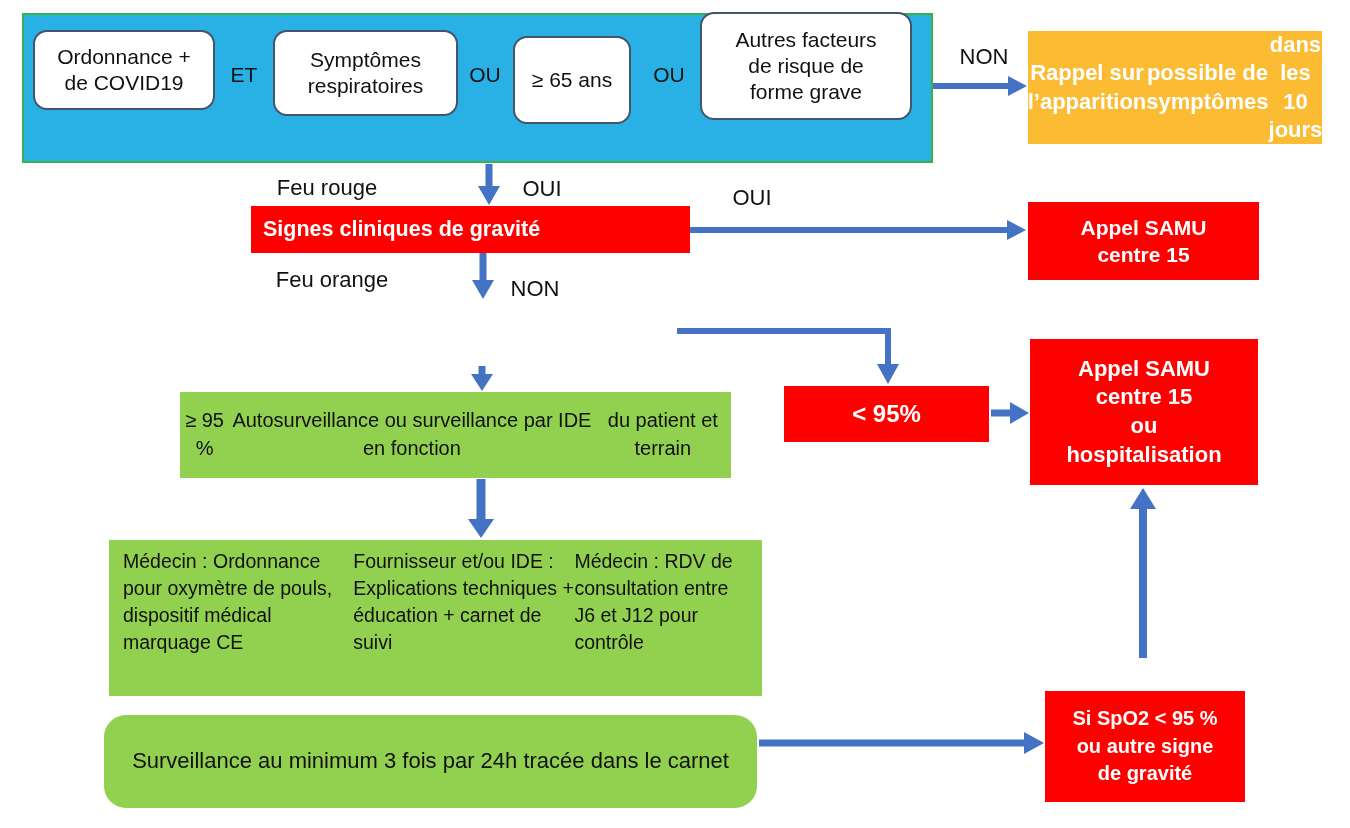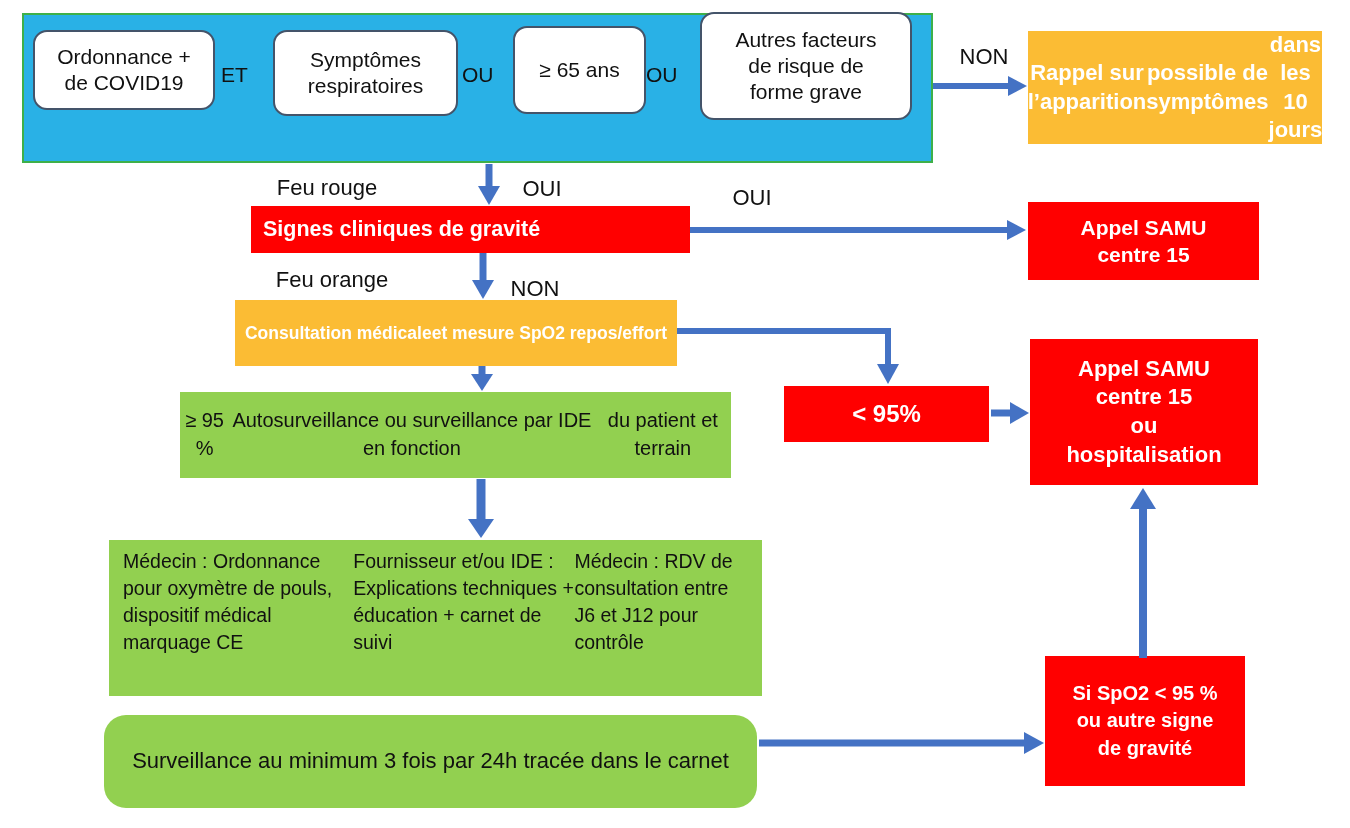--- a/index.html
+++ b/index.html
@@ -12,21 +12,21 @@
   .banner {
     background:var(--cyan_banner,#29B1E6);
     border:2px solid var(--banner_border_green,#3EB049);
   }
   .wbox {
     background:#fff; border:2px solid var(--criteria_box_border,#44546A);
     border-radius:14px; color:var(--text_black,#111);
     display:flex; flex-direction:column; justify-content:center; align-items:center;
     text-align:center; font-size:21px; line-height:1.25;
   }
-  .conn { font-size:21px; text-align:left; line-height:26px; color:var(--text_black,#111); }
+  .conn { font-size:21px; text-align:center; line-height:26px; color:var(--text_black,#111); }
   .lbl  { font-size:22px; text-align:center; line-height:26px; color:var(--text_black,#111); }
   .rbox {
     background:var(--red,#FF0000); color:var(--text_white,#fff); font-weight:bold;
     display:flex; flex-direction:column; justify-content:center; align-items:center; text-align:center;
   }
   .obox {
     background:var(--orange,#FBBC34); color:var(--text_white,#fff); font-weight:bold;
     display:flex; flex-direction:row; justify-content:center; align-items:center; text-align:center;
   }
   .gbox {
@@ -51,21 +51,21 @@
 
   <div class="abs conn" style="left:221px;top:62px;width:46px">ET</div>
 
   <div class="abs wbox" style="left:273px;top:30px;width:185px;height:86px">
     <div>Symptômes</div>
     <div>respiratoires</div>
   </div>
 
   <div class="abs conn" style="left:462px;top:62px;width:46px">OU</div>
 
-  <div class="abs wbox" style="left:513px;top:26px;width:133px;height:88px">
+  <div class="abs wbox" style="left:513px;top:36px;width:118px;height:88px">
     <div>≥ 65 ans</div>
   </div>
 
   <div class="abs conn" style="left:646px;top:62px;width:46px">OU</div>
 
   <div class="abs wbox" style="left:700px;top:12px;width:212px;height:108px">
     <div>Autres facteurs</div>
     <div>de risque de</div>
     <div>forme grave</div>
   </div>
@@ -88,24 +88,20 @@
   <div class="abs lbl" style="left:722px;top:185px;width:60px">OUI</div>
 
   <div class="abs rbox" style="left:1028px;top:202px;width:231px;height:78px;font-size:21px;line-height:1.3">
     <div>Appel SAMU</div>
     <div>centre 15</div>
   </div>
 
   <div class="abs lbl" style="left:267px;top:267px;width:130px">Feu orange</div>
   <div class="abs lbl" style="left:500px;top:276px;width:70px">NON</div>
 
-  <div class="abs obox" style="left:235px;top:300px;width:442px;height:66px;font-size:17.5px;line-height:1.5">
-    <div>Consultation médicale</div>
-    <div>et mesure SpO2 repos/effort</div>
-  </div>
 
   <div class="abs rbox" style="left:784px;top:386px;width:205px;height:56px;font-size:24px">
     <div>&lt; 95%</div>
   </div>
 
   <div class="abs rbox" style="left:1030px;top:339px;width:228px;height:146px;font-size:22px;line-height:1.3">
     <div>Appel SAMU</div>
     <div>centre 15</div>
     <div>ou</div>
     <div>hospitalisation</div>
@@ -120,21 +116,21 @@
   <div class="abs gbox" style="left:109px;top:540px;width:653px;height:156px;font-size:19.5px;line-height:1.38;align-items:flex-start;text-align:left;padding:8px 14px">
     <div>Médecin : Ordonnance pour oxymètre de pouls, dispositif médical marquage CE</div>
     <div>Fournisseur et/ou IDE : Explications techniques + éducation + carnet de suivi</div>
     <div>Médecin : RDV de consultation entre J6 et J12 pour contrôle</div>
   </div>
 
   <div class="abs gbox" style="left:104px;top:715px;width:653px;height:93px;border-radius:22px;font-size:22px;line-height:1.4;padding:8px 20px">
     <div>Surveillance au minimum 3 fois par 24h tracée dans le carnet</div>
   </div>
 
-  <div class="abs rbox" style="left:1045px;top:656px;width:200px;height:130px;font-size:20px;line-height:1.38">
+  <div class="abs rbox" style="left:1045px;top:691px;width:200px;height:111px;font-size:20px;line-height:1.38">
     <div>Si SpO2 &lt; 95 %</div>
     <div>ou autre signe</div>
     <div>de gravité</div>
   </div>
 
   <svg class="abs arrows" width="1350" height="828" viewBox="0 0 1350 828">
     <g>
       <line x1="933" y1="86" x2="1008" y2="86" stroke-width="6"></line>
       <polygon points="1008,76 1027,86 1008,96"></polygon>
     </g>

